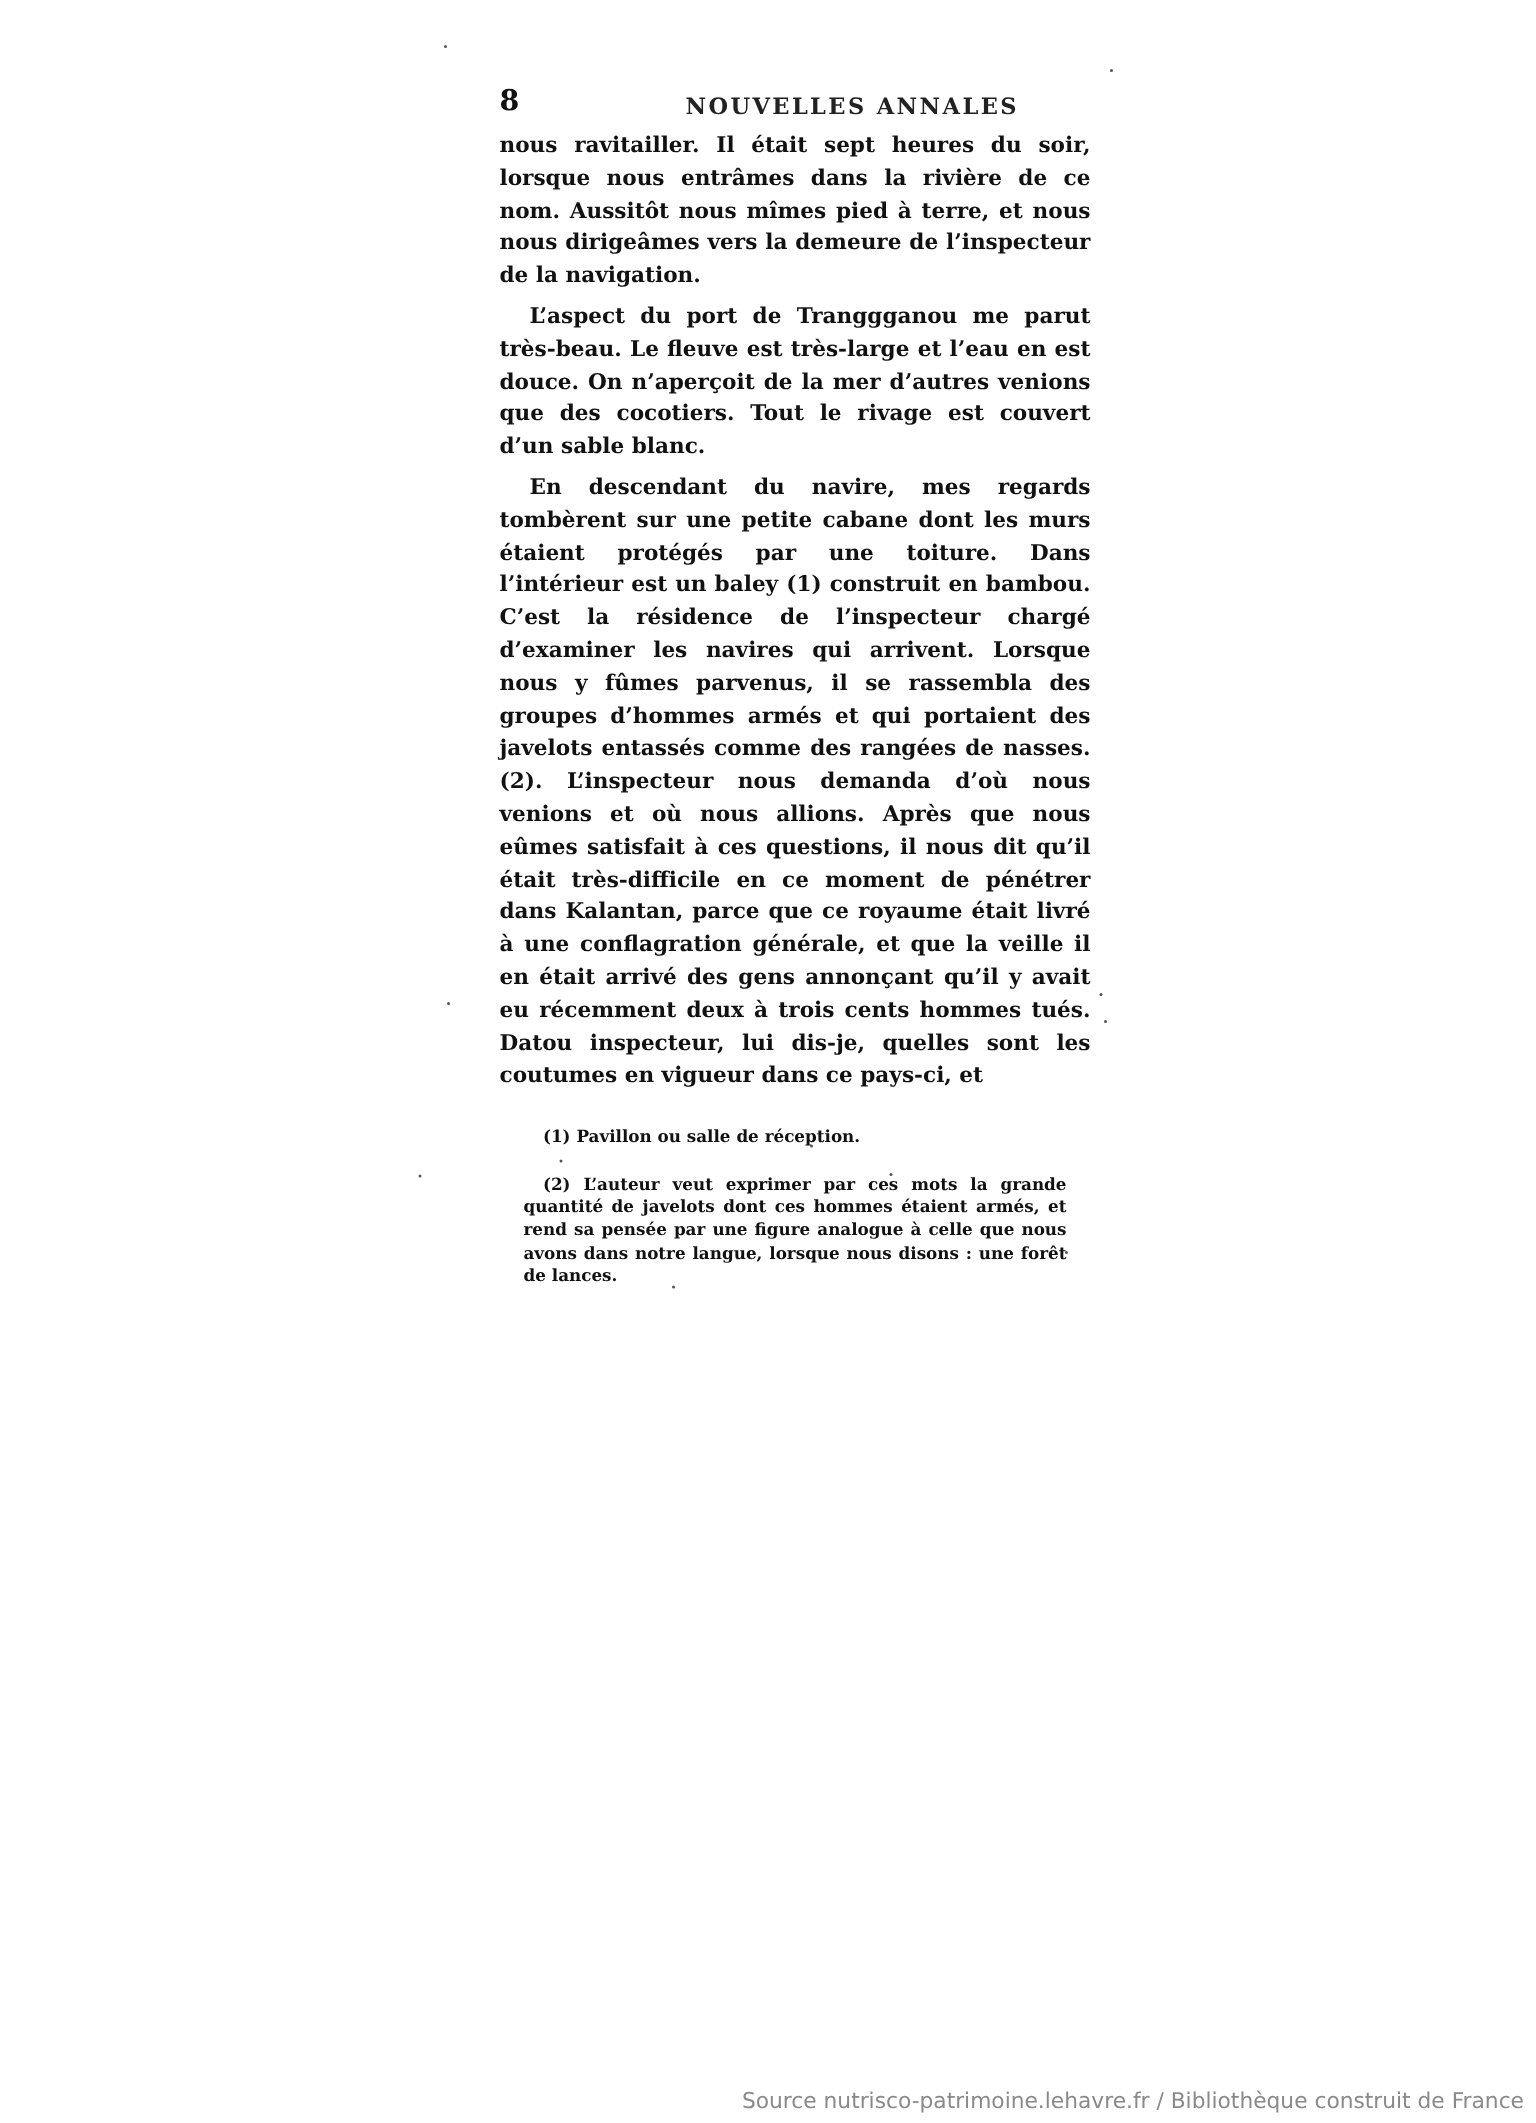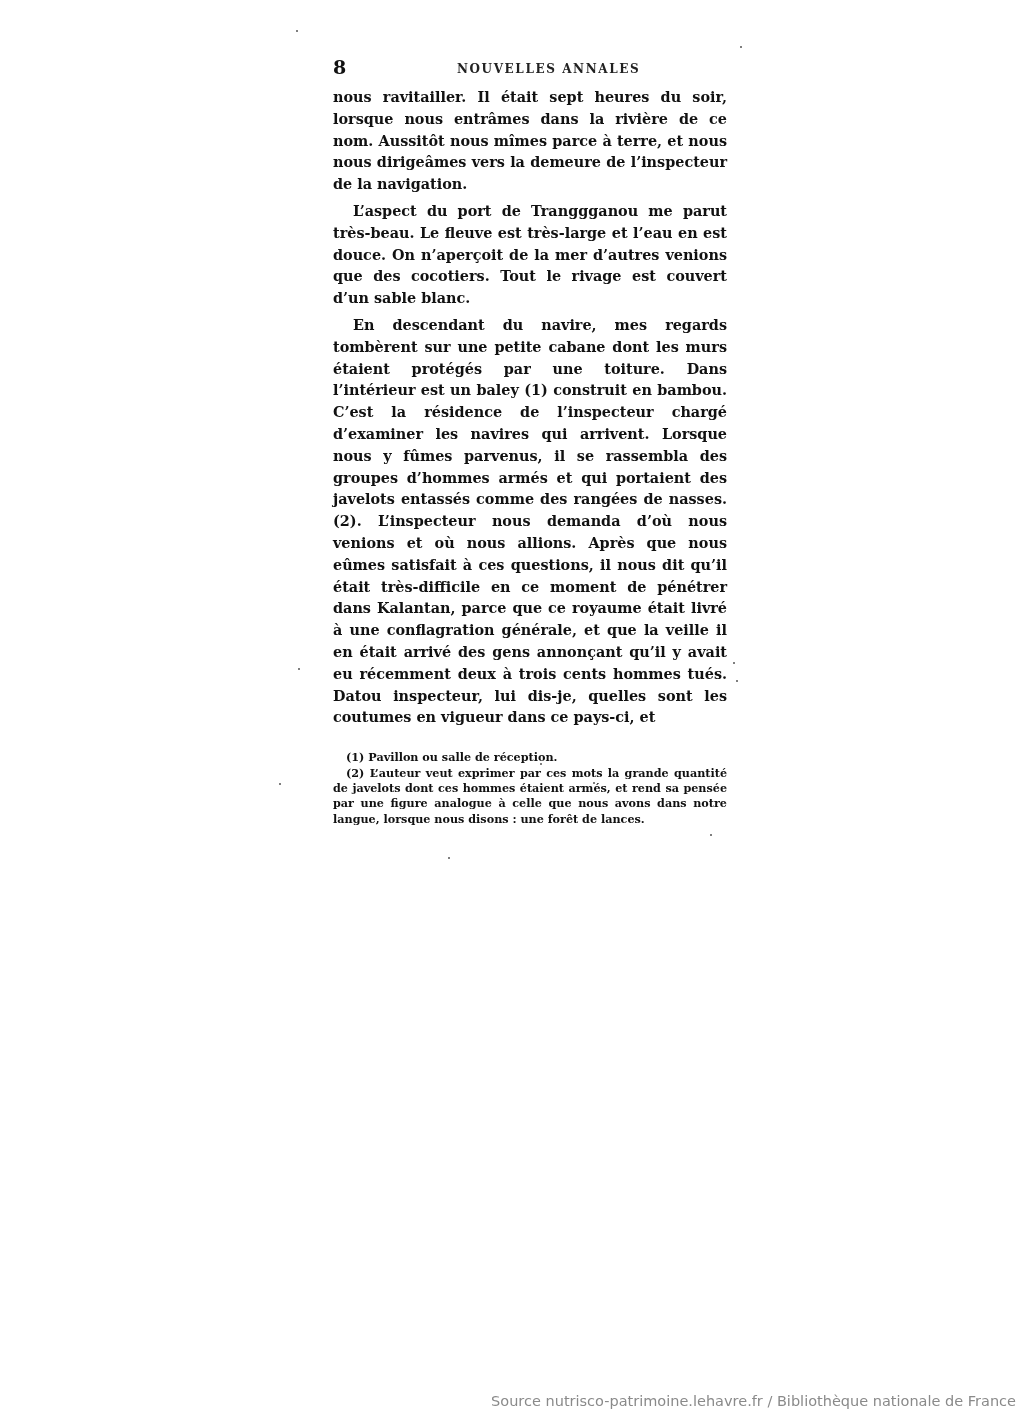--- a/index.html
+++ b/index.html
@@ -4,45 +4,45 @@
 <style>
   html, body { margin: 0; padding: 0; background: #ffffff; }
   body { width: 1024px; height: 1415px; position: relative; overflow: hidden; }
   .page {
     position: absolute; left: 333px; top: 56px; width: 394px;
     font-family: "DejaVu Serif", "Liberation Serif", serif; color: #111;
   }
   .running-head { position: relative; height: 30px; }
   .page-number { position: absolute; left: 0; top: 0; font-size: 19px; font-weight: bold; }
   .running-title {
-    position: absolute; left: 124px; top: 6px; font-size: 12px; letter-spacing: 1.6px;
+    position: absolute; left: 124px; top: 6px; font-size: 15px; letter-spacing: 1.6px;
     font-weight: bold; color: #222;
   }
   .body-text { font-size: 14.4px; line-height: 21.8px; font-weight: bold; text-align: justify; }
   .body-text p { margin: 0; text-indent: 0; }
   .body-text p.indent { text-indent: 20px; margin-top: 5px; }
   .footnotes { margin-top: 22px; font-size: 11.2px; line-height: 15.4px; font-weight: bold; text-align: justify; }
-  .footnotes p { margin: 0; text-indent: 13px; }
+  .footnotes p { margin: 16px; text-indent: 13px; }
   .speck { position: absolute; width: 2px; height: 2px; background: #555; border-radius: 1px; }
   .source-footer {
     position: absolute; right: 8px; bottom: 6px; font-family: "DejaVu Sans", sans-serif;
     font-size: 14.5px; color: #8a8a8a;
   }
 </style>
 </head>
 <body>
 
 <div class="page">
   <div class="running-head">
     <span class="page-number">8</span>
     <span class="running-title">NOUVELLES ANNALES</span>
   </div>
 
   <div class="body-text">
-    <p>nous ravitailler. Il était sept heures du soir, lorsque nous entrâmes dans la rivière de ce nom. Aussitôt nous mîmes parce à terre, et nous nous dirigeâmes vers la demeure de l’inspecteur de la navigation.</p>
+    <p>nous ravitailler. Il était sept heures du soir, lorsque nous entrâmes dans la rivière de ce nom. Aussitôt nous mîmes pied à terre, et nous nous dirigeâmes vers la demeure de l’inspecteur de la navigation.</p>
     <p class="indent">L’aspect du port de Tranggganou me parut très-beau. Le fleuve est très-large et l’eau en est douce. On n’aperçoit de la mer d’autres venions que des cocotiers. Tout le rivage est couvert d’un sable blanc.</p>
     <p class="indent">En descendant du navire, mes regards tombèrent sur une petite cabane dont les murs étaient protégés par une toiture. Dans l’intérieur est un baley (1) construit en bambou. C’est la résidence de l’inspecteur chargé d’examiner les navires qui arrivent. Lorsque nous y fûmes parvenus, il se rassembla des groupes d’hommes armés et qui portaient des javelots entassés comme des rangées de nasses. (2). L’inspecteur nous demanda d’où nous venions et où nous allions. Après que nous eûmes satisfait à ces questions, il nous dit qu’il était très-difficile en ce moment de pénétrer dans Kalantan, parce que ce royaume était livré à une conflagration générale, et que la veille il en était arrivé des gens annonçant qu’il y avait eu récemment deux à trois cents hommes tués. Datou inspecteur, lui dis-je, quelles sont les coutumes en vigueur dans ce pays-ci, et</p>
   </div>
 
   <div class="footnotes">
     <p>(1) Pavillon ou salle de réception.</p>
     <p>(2) L’auteur veut exprimer par ces mots la grande quantité de javelots dont ces hommes étaient armés, et rend sa pensée par une figure analogue à celle que nous avons dans notre langue, lorsque nous disons : une forêt de lances.</p>
   </div>
 </div>
 
@@ -51,13 +51,13 @@
 <div class="speck" style="left:733px;top:662px"></div>
 <div class="speck" style="left:736px;top:680px"></div>
 <div class="speck" style="left:298px;top:668px"></div>
 <div class="speck" style="left:373px;top:773px"></div>
 <div class="speck" style="left:540px;top:763px"></div>
 <div class="speck" style="left:593px;top:782px"></div>
 <div class="speck" style="left:279px;top:783px"></div>
 <div class="speck" style="left:710px;top:834px"></div>
 <div class="speck" style="left:448px;top:857px"></div>
 
-<div class="source-footer">Source nutrisco-patrimoine.lehavre.fr / Bibliothèque nationale de France</div>
+<div class="source-footer">Source nutrisco-patrimoine.lehavre.fr / Bibliothèque construit de France</div>
 
 </body></html>

